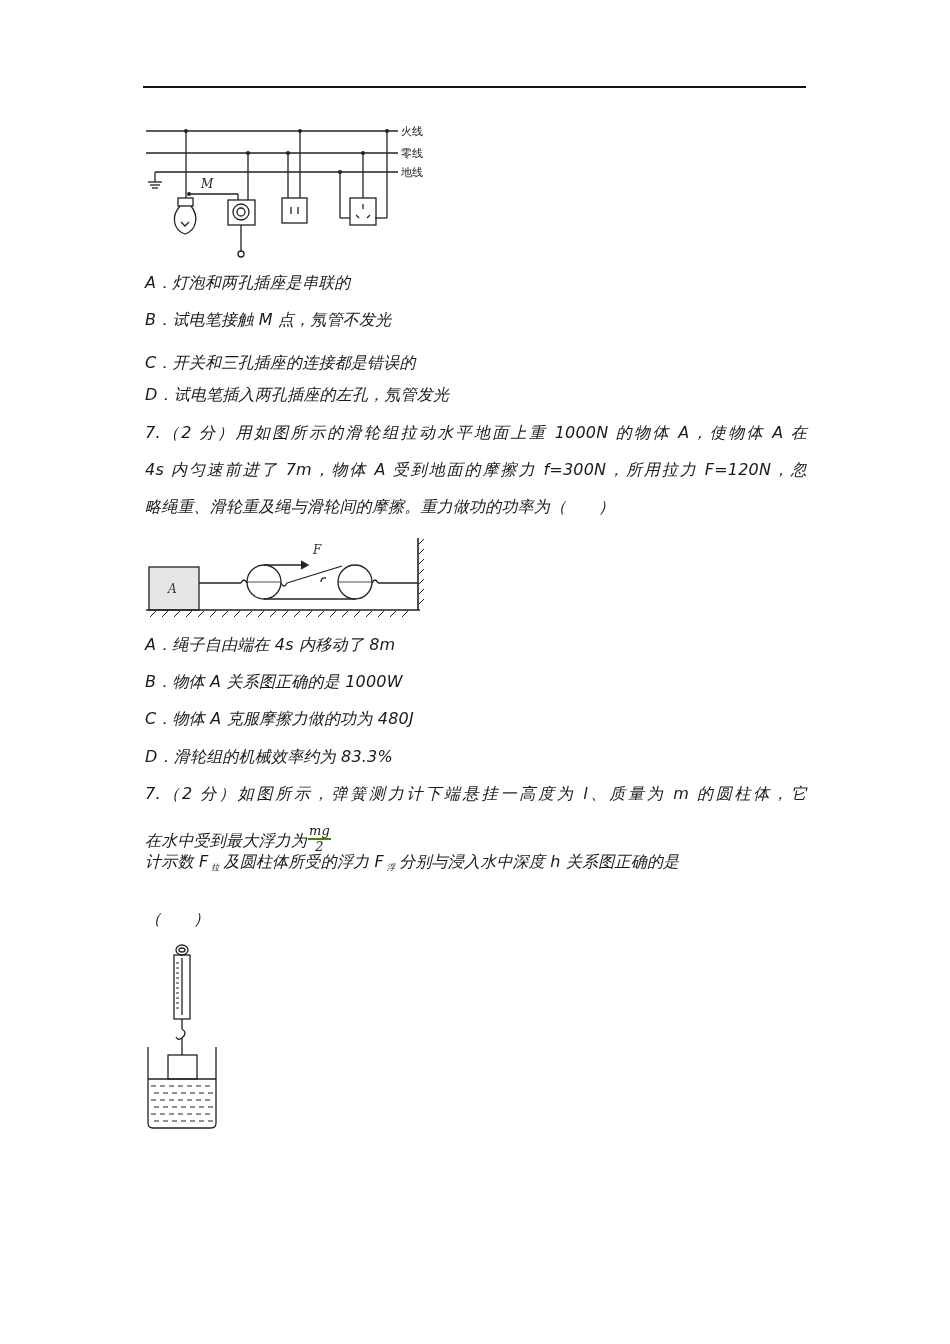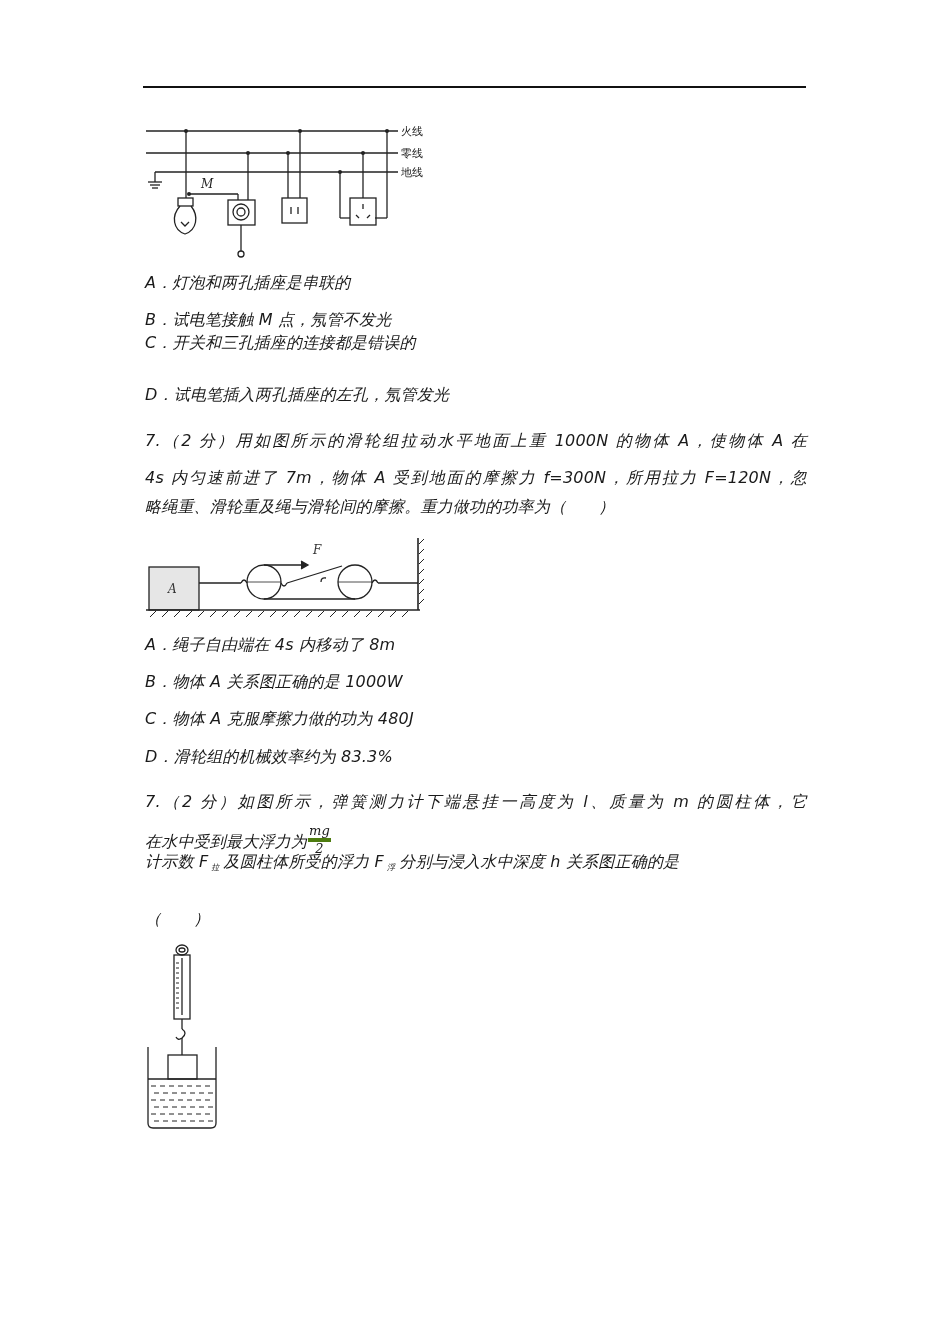--- a/index.html
+++ b/index.html
@@ -1,23 +1,23 @@
 <!DOCTYPE html>
 <html><head>
 <meta charset="utf-8">
 <style>
   html, body { margin: 0; padding: 0; background: #ffffff; }
   body { width: 950px; height: 1344px; position: relative; overflow: hidden;
          font-family: "DejaVu Sans", "Liberation Sans", sans-serif; color: #1a1a1a; }
   .rule { position: absolute; left: 143px; top: 86px; width: 663px; height: 2px; background: #111; }
   .line { position: absolute; left: 145px; font-size: 16px; line-height: 20px; white-space: nowrap; letter-spacing: 0.2px; font-style: italic; }
-  .line.full { width: 662px; text-align-last: justify; text-align: justify; margin-top: 8px; }
+  .line.full { width: 662px; text-align-last: justify; text-align: justify; }
   .fig { position: absolute; }
   .frac { display: inline-block; vertical-align: middle; text-align: center; font-family: "DejaVu Serif", serif; font-size: 13px; line-height: 14px; margin: 0 1px; position: relative; top: -2px; }
-  .frac .num { display: block; border-bottom: 4px solid #4d7c0f; padding: 0 1px; }
+  .frac .num { display: block; border-bottom: 2px solid #4d7c0f; padding: 0 1px; }
   .frac .den { display: block; }
   .sub { font-size: 8px; vertical-align: -3px; margin-left: 3px; margin-right: 4px; }
 </style>
 </head>
 <body>
 
 <div class="rule"></div>
 
 <svg class="fig" style="left:143px;top:118px" width="300" height="146" viewBox="0 0 300 146">
   <g stroke="#222" stroke-width="1.3" fill="none">
@@ -70,21 +70,21 @@
       <circle cx="46" cy="76" r="2"></circle>
   </g>
   <text x="58" y="70" font-family="DejaVu Serif, serif" font-style="italic" font-size="12" fill="#222">M</text>
   <text x="258" y="17" font-size="11" fill="#222">火线</text>
   <text x="258" y="39" font-size="11" fill="#222">零线</text>
   <text x="258" y="58" font-size="11" fill="#222">地线</text>
 </svg>
 
 <div class="line" style="top:273px"><span>A．</span><span>灯泡和两孔插座是串联的</span></div>
 <div class="line" style="top:310px"><span>B．</span><span>试电笔接触 M 点，氖管不发光</span></div>
-<div class="line" style="top:333px"><span>C．</span><span>开关和三孔插座的连接都是错误的</span></div>
+<div class="line" style="top:353px"><span>C．</span><span>开关和三孔插座的连接都是错误的</span></div>
 <div class="line" style="top:385px"><span>D．</span><span>试电笔插入两孔插座的左孔，氖管发光</span></div>
 
 <div class="line full" style="top:423px">7.（2 分）用如图所示的滑轮组拉动水平地面上重 1000N 的物体 A，使物体 A 在</div>
 <div class="line full" style="top:460px">4s 内匀速前进了 7m，物体 A 受到地面的摩擦力 f=300N，所用拉力 F=120N，忽</div>
 <div class="line" style="top:497px">略绳重、滑轮重及绳与滑轮间的摩擦。重力做功的功率为（　　）</div>
 
 <svg class="fig" style="left:146px;top:536px" width="280" height="82" viewBox="0 0 280 82">
   <g stroke="#222" stroke-width="1.3" fill="none">
     <rect x="3" y="31" width="50" height="43" fill="#e6e6e6"></rect>
     <line x1="0" y1="74" x2="274" y2="74" stroke-width="1.6"></line>

